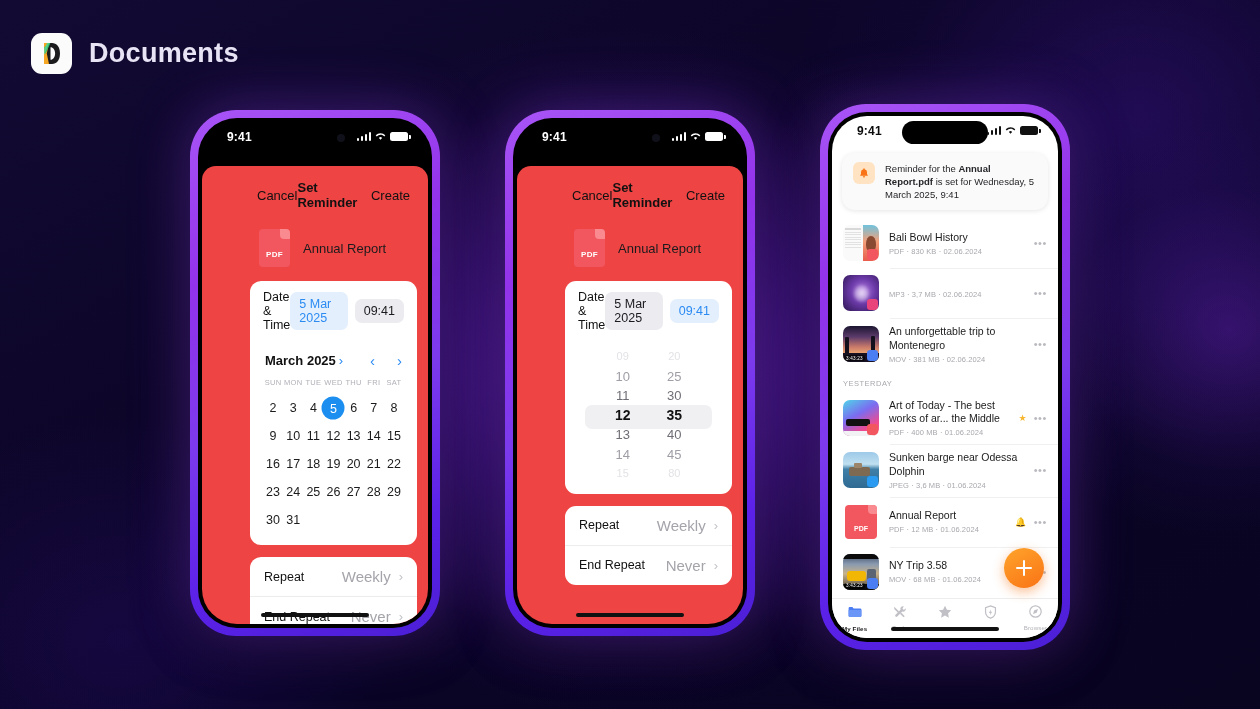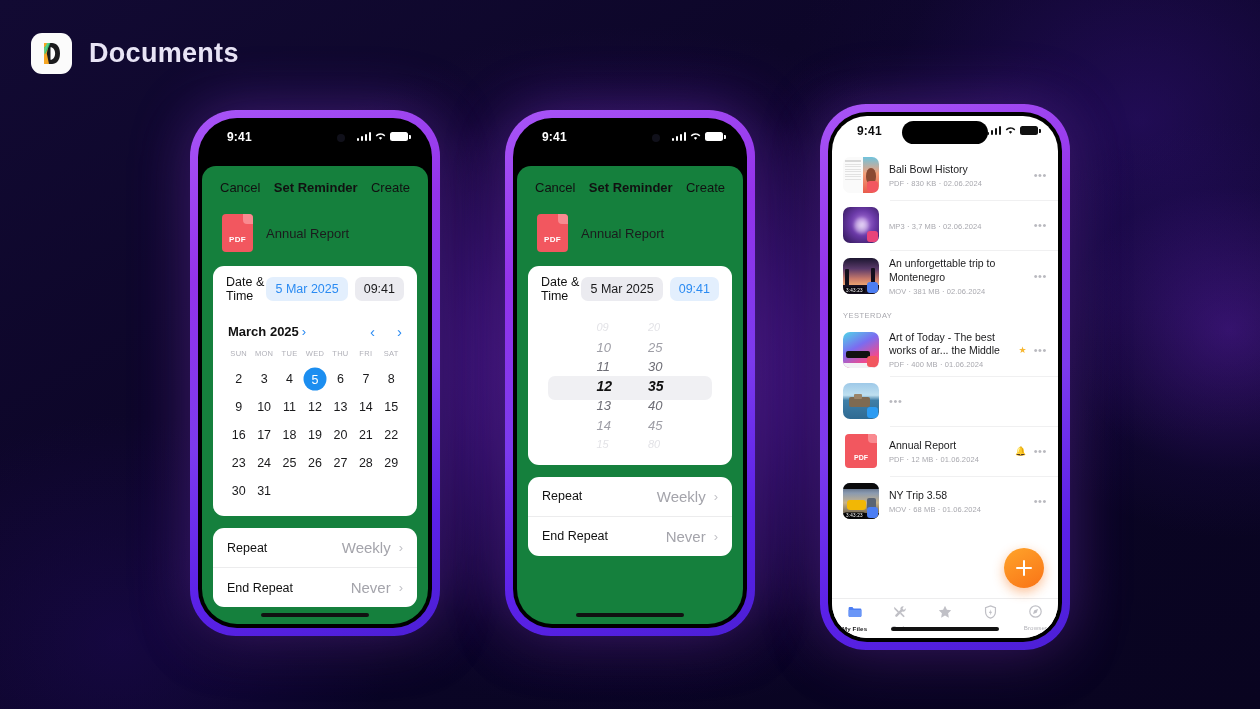--- a/index.html
+++ b/index.html
@@ -66,22 +66,23 @@
   .bars i:nth-child(3){height:7px} .bars i:nth-child(4){height:9px}
   .batt { width:18px; height:9px; border-radius:2.5px; background: currentColor; position:relative; }
   .batt:after { content:''; position:absolute; right:-2.5px; top:2.5px; width:1.6px; height:4px; border-radius:0 1px 1px 0; background: currentColor; }
 
   
   .home-ind { position:absolute; bottom:7px; left:50%; transform:translateX(-50%); width:108px; height:4.5px; border-radius:3px; background:#111; }
 
   
   .sheet {
     position: absolute; left:0; right:0; bottom:0; top:44px;
-    background:#15803d; border-radius: 14px 14px 0 0;
+    background:#ef4444; border-radius: 14px 14px 0 0;
     box-shadow: 0 -2px 10px rgba(0,0,0,0.12);
+    padding-left: 37px;
   }
   .sheet-topbar { display:flex; align-items:center; justify-content:space-between; padding: 14px 18px 10px; }
   .sheet-topbar .act { font-size: 13px; color:#111; }
   .sheet-topbar .ttl { font-size: 13px; font-weight:bold; color:#111; }
 
   .file-head { display:flex; align-items:center; gap:13px; padding: 9px 20px 14px; }
   .pdf-ico { width:31px; height:38px; position:relative; }
   .pdf-ico .body {
     position:absolute; inset:0; background:#f2575f; border-radius:4px;
   }
@@ -118,21 +119,21 @@
   
   .rows { background:#fff; border-radius:11px; margin: 12px 11px 0; }
   .rrow { display:flex; align-items:center; padding: 11px 14px; }
   .rrow + .rrow { border-top: 1px solid #ececed; }
   .rrow .lbl { font-size:12.5px; color:#111; flex:1; font-weight:500; }
   .rrow .val { font-size:15px; color:#a4a4ab; }
   .rrow .chev { color:#c3c3c8; font-size:13px; margin-left:8px; }
 
   
   .wheel-wrap { background:#fff; border-radius:11px; margin:0 11px; padding: 6px 0 10px; position:relative; }
-  .wcol { display:flex; flex-direction:column; align-items:flex-start;font-style:italic; }
+  .wcol { display:flex; flex-direction:column; align-items:center; }
   .wcol div { font-size:13px; line-height:19.5px; color:#c9c9cf; }
   .wcol div.n1 { color:#9e9ea6; }
   .wcol div.n2 { color:#6e6e76; }
   .wcol div.sel { color:#111; font-weight:bold; font-size:14px; }
   .wcol div.far { color:#e3e3e7; font-size:11px; }
   .wheel-hl {
     position:absolute; left:9px; right:9px; height:24px; border-radius:7px;
     background:#f0f0f3; top:50%; transform:translateY(-50%); z-index:0;
   }
   .wheel-inner { position:relative; z-index:1; display:flex; justify-content:center; gap:36px; }
@@ -443,20 +444,30 @@
                 <i></i>
               </span>
             <svg width="11" height="9" viewBox="0 0 14 11">
                 <path d="M7 9.6 l2.1-2.3a3 3 0 0 0-4.2 0z" fill="#111"></path>
                 <path d="M7 3.4c1.9 0 3.6.8 4.8 2l1.3-1.4A9 9 0 0 0 7 1.4a9 9 0 0 0-6.1 2.6l1.3 1.4a6.8 6.8 0 0 1 4.8-2z" fill="#111"></path>
               </svg>
             <span class="batt"></span>
           </div>
         </div>
 
+        <div class="notif">
+          <div class="bell">
+            <svg width="12" height="12" viewBox="0 0 16 16">
+                <path d="M8 1.6a.9.9 0 0 1 .9.9v.4a4 4 0 0 1 3.1 3.9v2.5l1 1.6a.6.6 0 0 1-.5.9H3.5a.6.6 0 0 1-.5-.9l1-1.6V6.8a4 4 0 0 1 3.1-3.9v-.4a.9.9 0 0 1 .9-.9z M6.4 12.4h3.2a1.6 1.6 0 0 1-3.2 0z" fill="#f97316"></path>
+              </svg>
+          </div>
+          <div class="txt">
+            <span>Reminder for the </span><b>Annual Report.pdf</b><span> is set for Wednesday, 5 March 2025, 9:41</span>
+          </div>
+        </div>
 
         <div class="flist" id="p3-list">
             <div class="fitem">
               <div class="thumb">
                 <div style="position:absolute;inset:0;background:#fff;display:flex;">
       <div style="flex:1;background:#fafafa;padding:2px;">
         <div style="height:2px;background:#d8d8d8;margin:1px 0"></div>
                     <div style="height:1px;background:#e2e2e2;margin:1.5px 0"></div>
         <div style="height:1px;background:#e2e2e2;margin:1.5px 0"></div>
                     <div style="height:1px;background:#e2e2e2;margin:1.5px 0"></div>
@@ -530,20 +541,24 @@
               </div>
             </div>
             <div class="fitem">
               <div class="thumb">
                 <div style="position:absolute;inset:0;background:linear-gradient(180deg,#9ec9e8,#bfe0f0 34%,#3f7fa8 48%,#2f6a92 100%);">
       <div style="position:absolute;left:18%;top:40%;width:58%;height:26%;background:#7e6a52;border-radius:2px"></div>
       <div style="position:absolute;left:30%;top:30%;width:22%;height:14%;background:#9b8468;border-radius:1px"></div>
                 </div>
                 <div class="badge" style="background: rgb(43, 155, 242);"></div>
               </div>
+              <div class="fmeta">
+                <div class="t">Sunken barge near Odessa Dolphin</div>
+                <div class="s">JPEG · 3,6 MB · 01.06.2024</div>
+              </div>
               <div class="fright">
                 <span class="dots">•••</span>
               </div>
             </div>
             <div class="fitem">
               <div class="thumb">
                 <div class="pdf-sm">
                   <div class="body"></div>
                   <div class="fold"></div>
                   <span>PDF</span>

